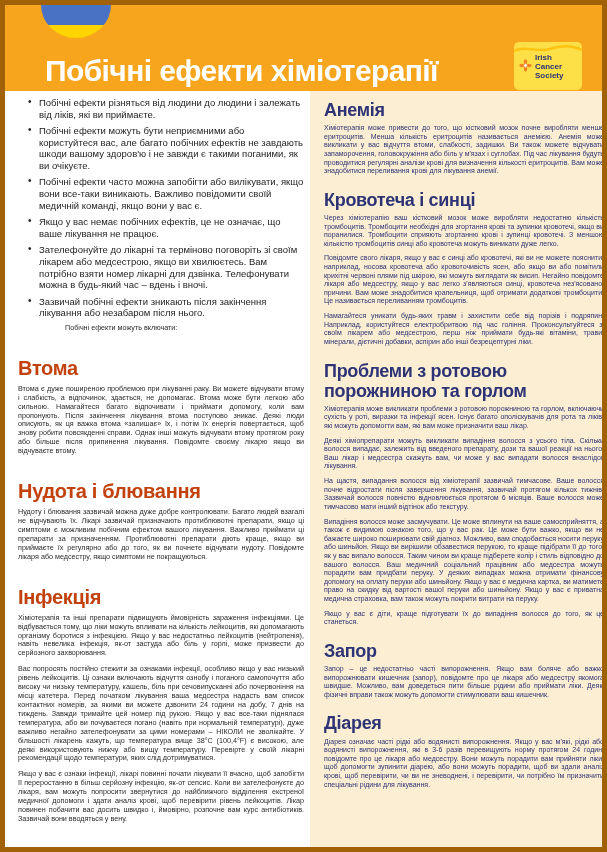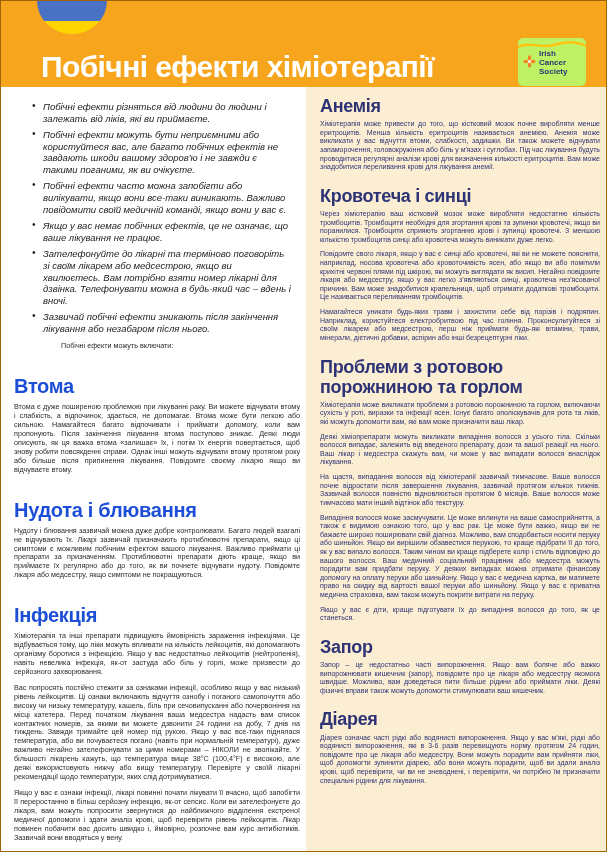--- a/index.html
+++ b/index.html
@@ -1,57 +1,57 @@
 <!DOCTYPE html>
 <html><head>
 <meta charset="utf-8">
 <style>
   * { box-sizing: border-box; }
   html,body { margin:0; padding:0; background:#e8e8e8; }
   .page {
     position:relative; width:607px; height:852px; margin:0 auto;
-    background:#ffffff; border:1px solid #a16207; overflow:hidden;
+    background:#ffffff; border:5px solid #a16207; overflow:hidden;
     font-family:"Liberation Sans", sans-serif; color:#262626;
   }
   
   .header { position:absolute; left:0; top:0; width:100%; height:86px; background:#F7A51D; }
   .flag {
     position:absolute; left:36px; top:0; width:70px; height:33px;
     border-radius:0 0 50% 50% / 0 0 100% 100%;
     background:linear-gradient(to bottom, #4A72C4 0 62%, #FFD500 62% 100%);
   }
   .title {
     position:absolute; left:40px; bottom:3px; margin:0;
     color:#ffffff; font-size:30px; font-weight:bold; letter-spacing:-0.6px; white-space:nowrap;
   }
   .logo {
     position:absolute; right:20px; top:37px; width:68px; height:48px;
-    background:#bef264; border-radius:5px; overflow:hidden;
+    background:#fde047; border-radius:5px; overflow:hidden;
   }
   .logo-wave { position:absolute; left:0; top:2px; }
   .logo-body { position:absolute; left:5px; top:12px; display:flex; align-items:flex-start; gap:3px; }
   .daffodil { display:inline-block; margin-top:4px; }
   .logo-text { color:#2D3375; font-size:8px; font-weight:bold; line-height:1.12; }
   
   .col-left { position:absolute; left:13px; top:92px; width:286px; }
   .col-right {
     position:absolute; left:305px; top:86px; width:308px; height:766px;
     background:#FBEED3; padding:4px 14px 10px 14px; overflow:hidden;
   }
   
-  .bullets { margin:8px; padding:0 0 0 10px; list-style:none;font-style:italic; }
+  .bullets { margin:0; padding:0 0 0 10px; list-style:none; }
   .bullets li {
     position:relative; padding-left:11px; margin-bottom:5px;
     font-size:9.5px; line-height:1.22; color:#1d1d1d;
   }
   .bullets li::before { content:"•"; position:absolute; left:0; top:-1px; font-size:10px; }
   .lead-in { margin:13px 0 0 0; font-size:9.5px; color:#1d1d1d;padding-left:47px; }
   
   .col-left h2 {
-    margin:25px 0 6px 0; font-size:20px; font-weight:bold; color:#1d4ed8;
+    margin:25px 0 6px 0; font-size:20px; font-weight:bold; color:#c2410c;
     letter-spacing:-0.3px; line-height:1.05;
   }
   .col-left p {
     margin:0 0 7px 0; font-size:7.2px; line-height:1.24;
     text-align:justify; color:#2a2a2a;
   }
   .col-right h2 {
     margin:14px 0 4px 0; font-size:18px; font-weight:bold; color:#2D3375;
     letter-spacing:-0.3px; line-height:1.12;
   }

